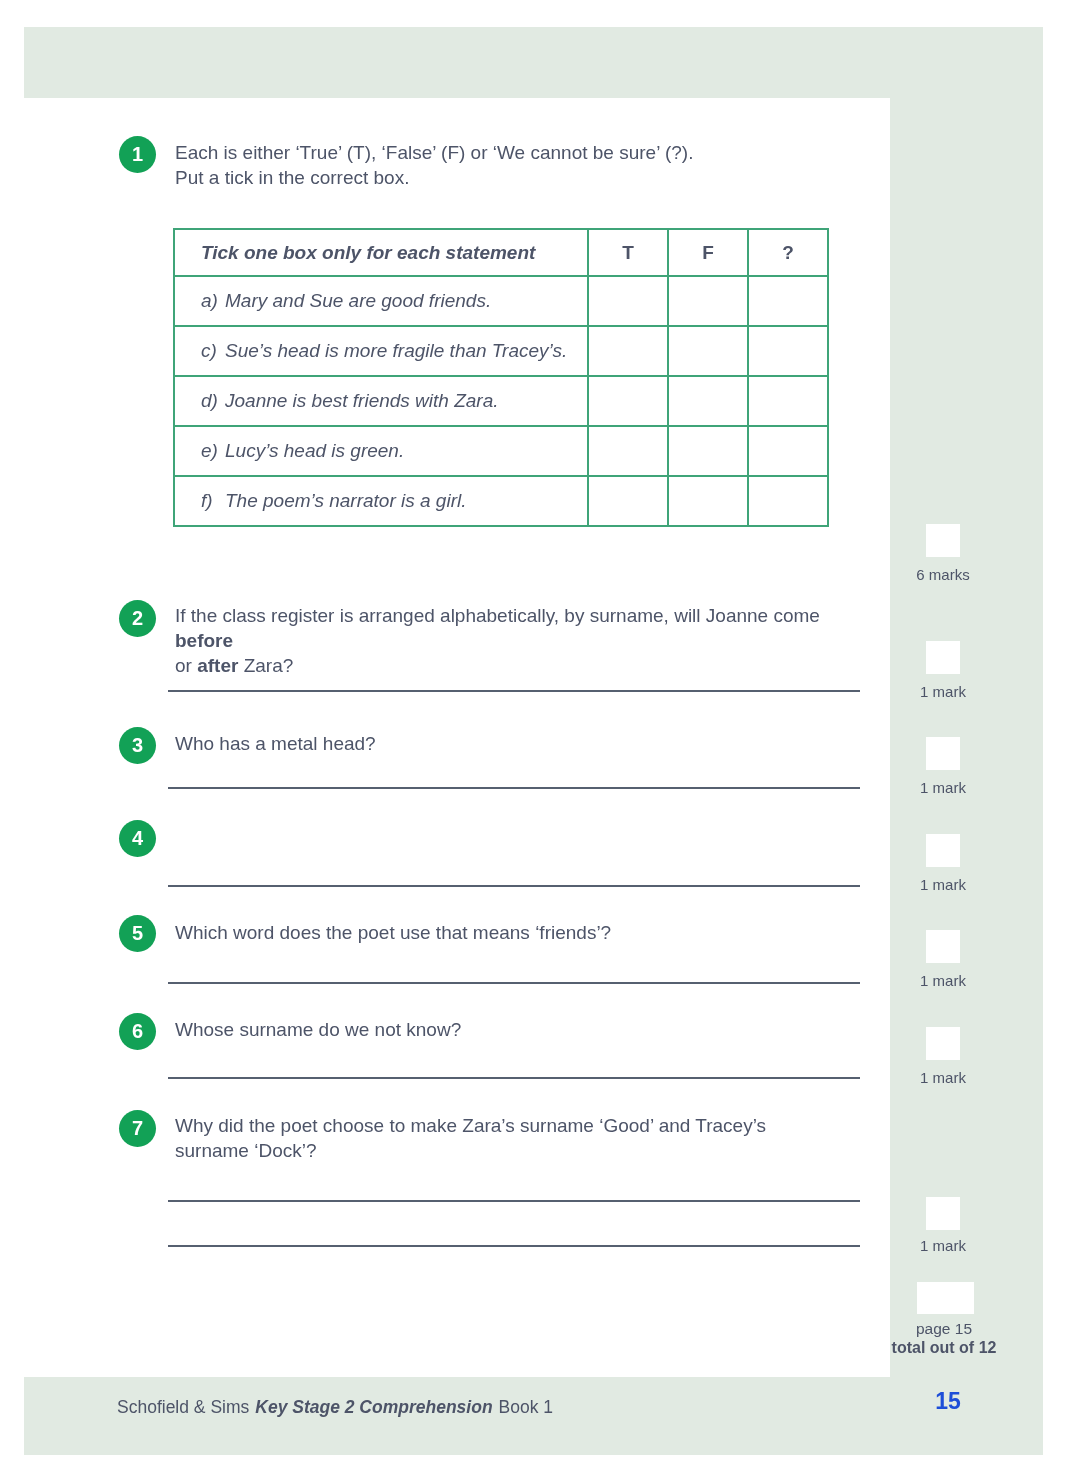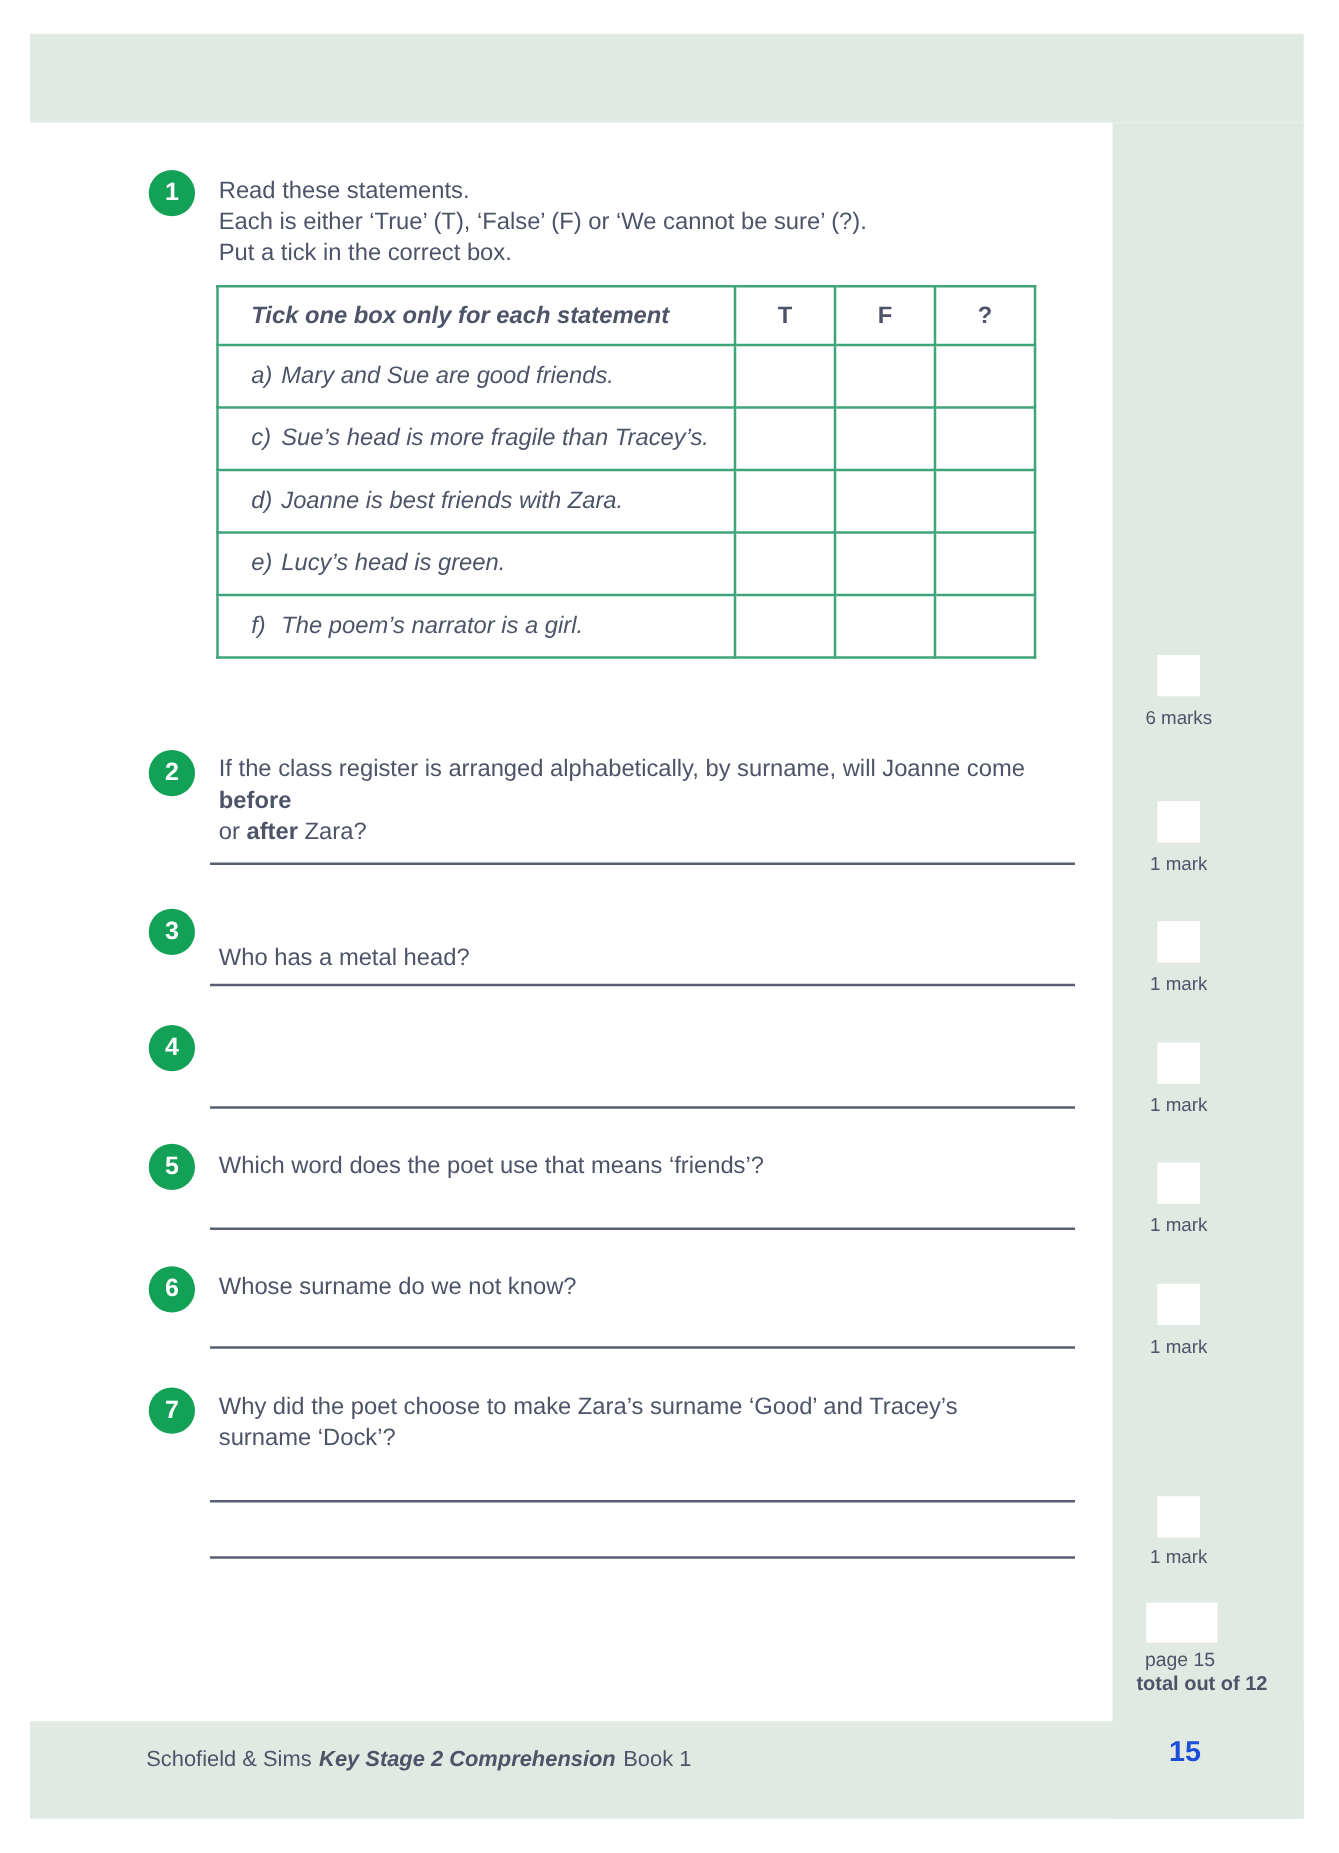--- a/index.html
+++ b/index.html
@@ -84,21 +84,21 @@
   }
   .total-page {
     position: absolute;
     left: 888px; top: 1320px;
     width: 112px; text-align: center;
     font-size: 15.5px;
   }
   .total-label {
     position: absolute;
     left: 874px; top: 1339px;
-    width: 140px; text-align: right;
+    width: 140px; text-align: center;
     font-size: 16px; font-weight: bold;
   }
 
   .footer {
     position: absolute;
     left: 117px; top: 1397px;
     font-size: 17.5px;
   }
   .footer .series { font-weight: bold; margin: 0 6px; font-style: italic; }
   .pagenum {
@@ -113,21 +113,20 @@
 <body>
 
 <div class="canvas">
 
   <div class="green-rect band-top"></div>
   <div class="green-rect strip-right"></div>
   <div class="green-rect band-bottom"></div>
 
   <div class="qnum" style="top:136px">1</div>
   <div class="qtext" style="top:140px">
-    <div>Read these statements.</div>
     <div>Each is either ‘True’ (T), ‘False’ (F) or ‘We cannot be sure’ (?).</div>
     <div>Put a tick in the correct box.</div>
   </div>
 
   <table class="tick">
     <colgroup>
       <col style="width:414px">
         <col style="width:80px">
         <col style="width:80px">
         <col style="width:80px">
@@ -173,21 +172,21 @@
     </table>
 
   <div class="qnum" style="top:600px">2</div>
   <div class="qtext" style="top:603px">
     <div><span>If the class register is arranged alphabetically, by surname, will Joanne come </span><b>before</b></div>
     <div><span>or </span><b>after</b><span> Zara?</span></div>
   </div>
   <div class="ansline" style="top:690px"></div>
 
   <div class="qnum" style="top:727px">3</div>
-  <div class="qtext" style="top:754px">Who has a metal head?</div>
+  <div class="qtext" style="top:731px">Who has a metal head?</div>
   <div class="ansline" style="top:787px"></div>
 
   <div class="qnum" style="top:820px">4</div>
   <div class="ansline" style="top:885px"></div>
 
   <div class="qnum" style="top:915px">5</div>
   <div class="qtext" style="top:920px">Which word does the poet use that means ‘friends’?</div>
   <div class="ansline" style="top:982px"></div>
 
   <div class="qnum" style="top:1013px">6</div>

